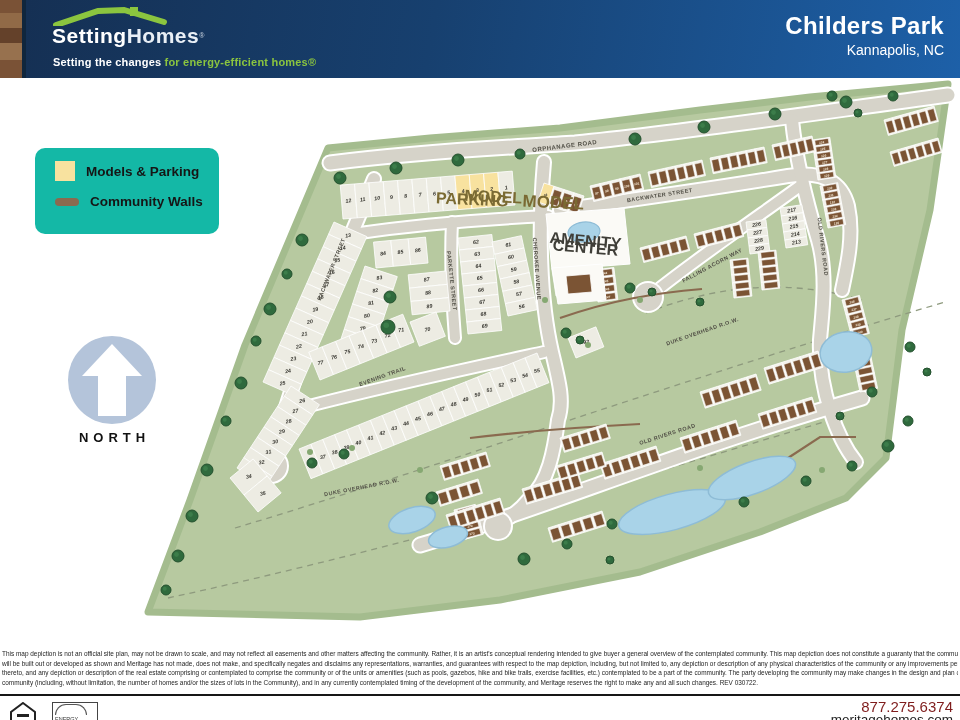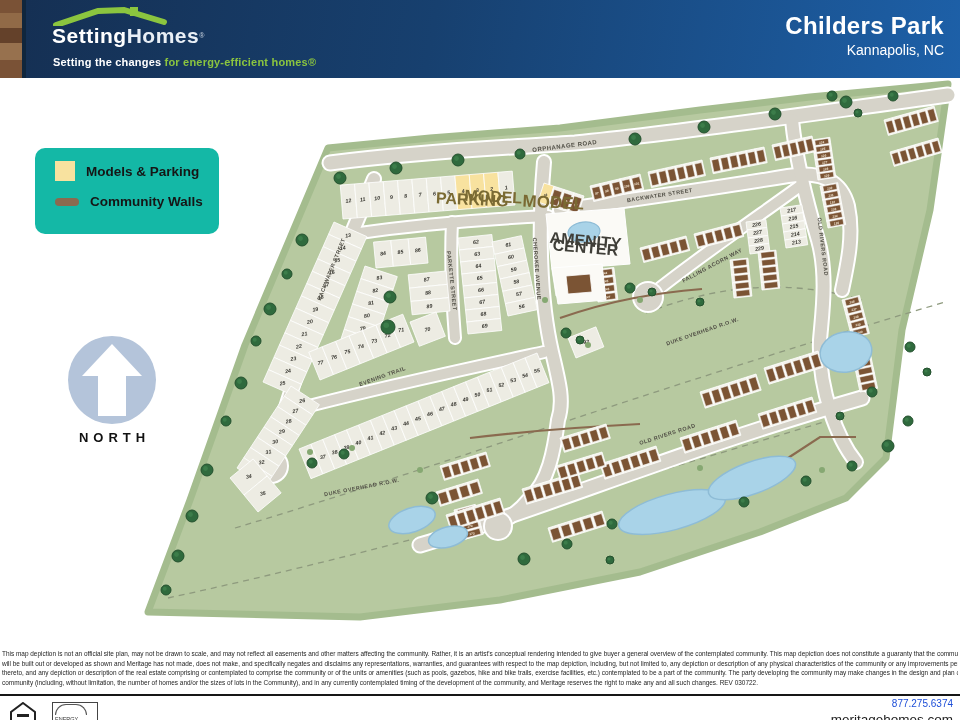--- a/index.html
+++ b/index.html
@@ -30,21 +30,21 @@
   .lrow .ltx{font-size:13.5px;font-weight:700;color:#161616;}
   
   #compass{position:absolute;left:60px;top:334px;width:104px;text-align:center;}
   #nlabel{font-size:13px;font-weight:700;letter-spacing:5px;color:#111;padding-left:5px;}
   
   #map{position:absolute;left:0;top:78px;}
   
   #disc{position:absolute;left:2px;top:649px;width:956px;font-size:6.45px;line-height:9.6px;color:#1d1d1d;}
   #disc div{white-space:nowrap;overflow:hidden;}
   #rule{position:absolute;left:0;top:694px;width:960px;height:2px;background:#161616;}
-  #phone{position:absolute;right:7px;top:698px;font-size:10px;color:#1d4ed8;}
+  #phone{position:absolute;right:7px;top:698px;font-size:15px;color:#7f1d1d;}
   #site{position:absolute;right:7px;top:712px;font-size:13.5px;color:#222;}
   #eho{position:absolute;left:10px;top:702px;}
   #estar{position:absolute;left:52px;top:702px;width:40px;height:26px;border:1px solid #444;
          font-size:5.5px;line-height:6px;color:#333;padding:1px 2px;}
   #estar .arc{width:30px;height:10px;border:1px solid #555;border-bottom:none;border-radius:15px 15px 0 0;margin-bottom:1px;}
 </style>
 </head>
 <body>
 
 <div id="page">

